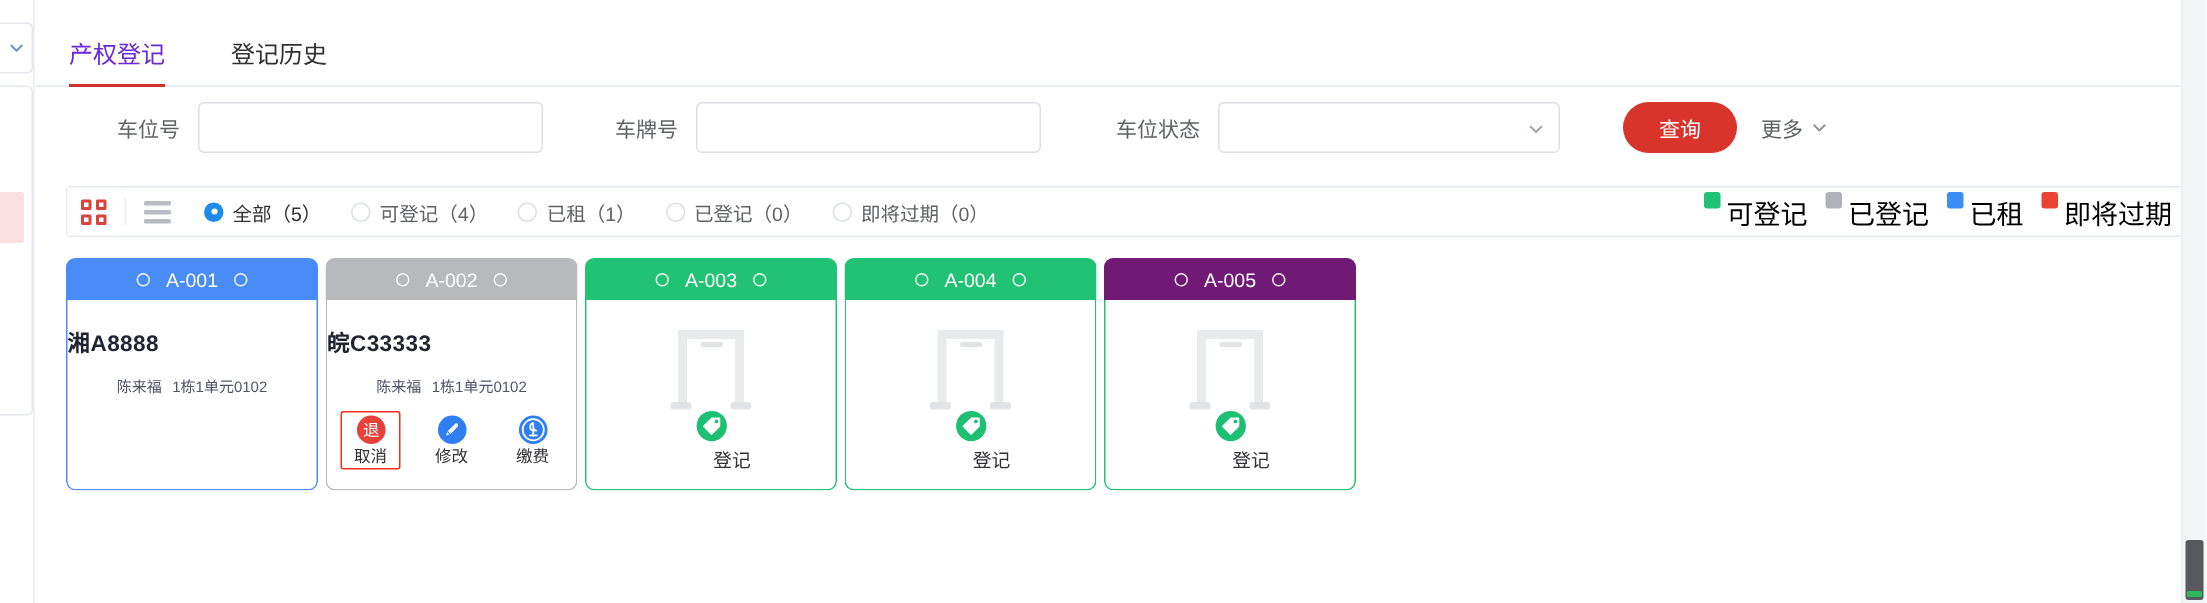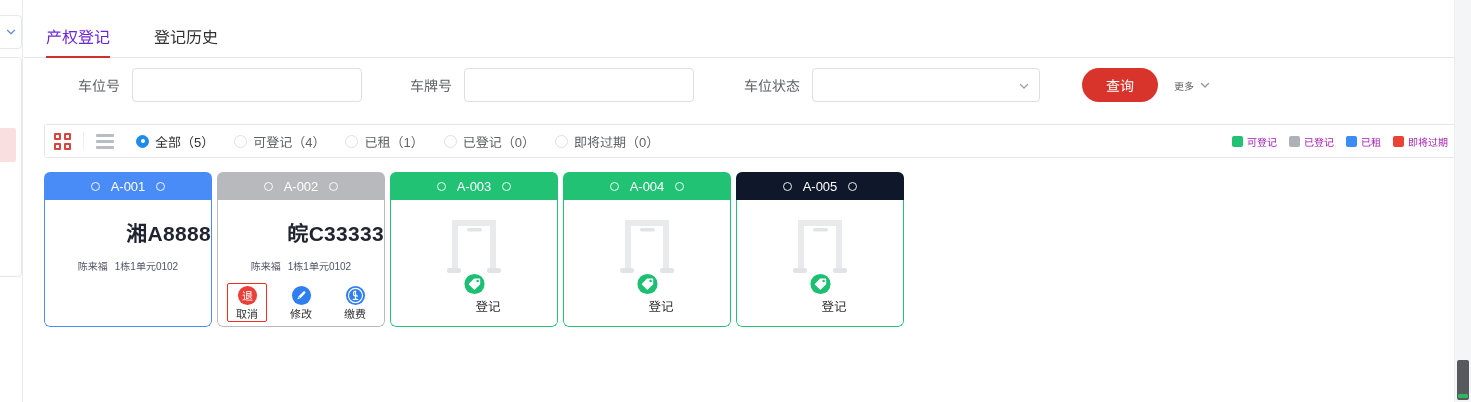--- a/index.html
+++ b/index.html
@@ -147,21 +147,21 @@
     color: #fff;
     font-size: 14px;
     cursor: pointer;
     font-family: "Liberation Sans", "DejaVu Sans", sans-serif;
   }
   #more-toggle {
     margin-left: 16px;
     display: flex;
     align-items: center;
     gap: 5px;
-    font-size: 10px;
+    font-size: 14px;
     color: #606266;
     cursor: pointer;
   }
   #more-toggle .caret { width: 12px; height: 12px; color: #909399; }
   #more-toggle .caret svg { display: block; }
 
   
   #toolbar {
     position: absolute;
     left: 44px; top: 124px;
@@ -221,23 +221,22 @@
 
   .legend {
     margin-left: auto;
     margin-right: 10px;
     display: flex;
     align-items: center;
     gap: 12px;
   }
   .legend-item {
     display: flex;
-    align-items: center;
-    font-size: 10px;
-    color: #a21caf;
+    font-size: 18px;
+    color: #000000;
     white-space: nowrap;
   }
   .legend-item .sw {
     width: 11px; height: 11px;
     border-radius: 2px;
     margin-right: 4px;
     display: block;
     flex: none;
   }
 
@@ -276,22 +275,22 @@
   .card-body {
     position: relative;
     height: 127px;
     background: #fff;
     border-left: 1px solid;
     border-right: 1px solid;
     border-bottom: 1px solid;
     border-radius: 0 0 6px 6px;
   }
   .plate {
-    text-align: right;
-    font-size: 21px;
+    text-align: left;
+    font-size: 15px;
     font-weight: bold;
     color: #1f2430;
     padding-top: 17px;
     letter-spacing: .3px;
   }
   .owner {
     text-align: center;
     font-size: 10px;
     color: #515466;
     padding-top: 11px;
@@ -588,21 +587,21 @@
                 <circle cx="12" cy="12" r="11" fill="#1dbf73"></circle>
                 <path d="M12.1 5.9 h5.4 a.7 .7 0 0 1 .7 .7 v5.4 a.7 .7 0 0 1 -.2 .5 l-5.6 5.6 a.7 .7 0 0 1 -1 0 l-5.4 -5.4 a.7 .7 0 0 1 0 -1 l5.6 -5.6 a.7 .7 0 0 1 .5 -.2 z" fill="#ffffff"></path>
                 <circle cx="15.4" cy="8.7" r="1.35" fill="#1dbf73"></circle>
               </svg>
               <span class="lbl">登记</span>
             </div>
           </div>
         </div>
       </div>
       <div class="card">
-        <div class="card-head" style="background: #0f172a;">
+        <div class="card-head" style="background: #701a75;">
           <span class="head-circle"></span>
           <span>A-005</span>
           <span class="head-circle"></span>
         </div>
         <div class="card-body" style="border-color: rgb(33, 194, 116);">
           <div class="empty-wrap">
             <div class="gate"><svg viewBox="0 0 58 66" width="58" height="66">
                 <path d="M7 6 h44 v6 h-38 v42 h-6 z" fill="#e9eaec"></path>
                 <path d="M51 6 v48 h-6 v-42 h-32 v-6 z" fill="#e9eaec"></path>
                 <rect x="2" y="54" width="14" height="5" rx="2" fill="#e1e3e6"></rect>

